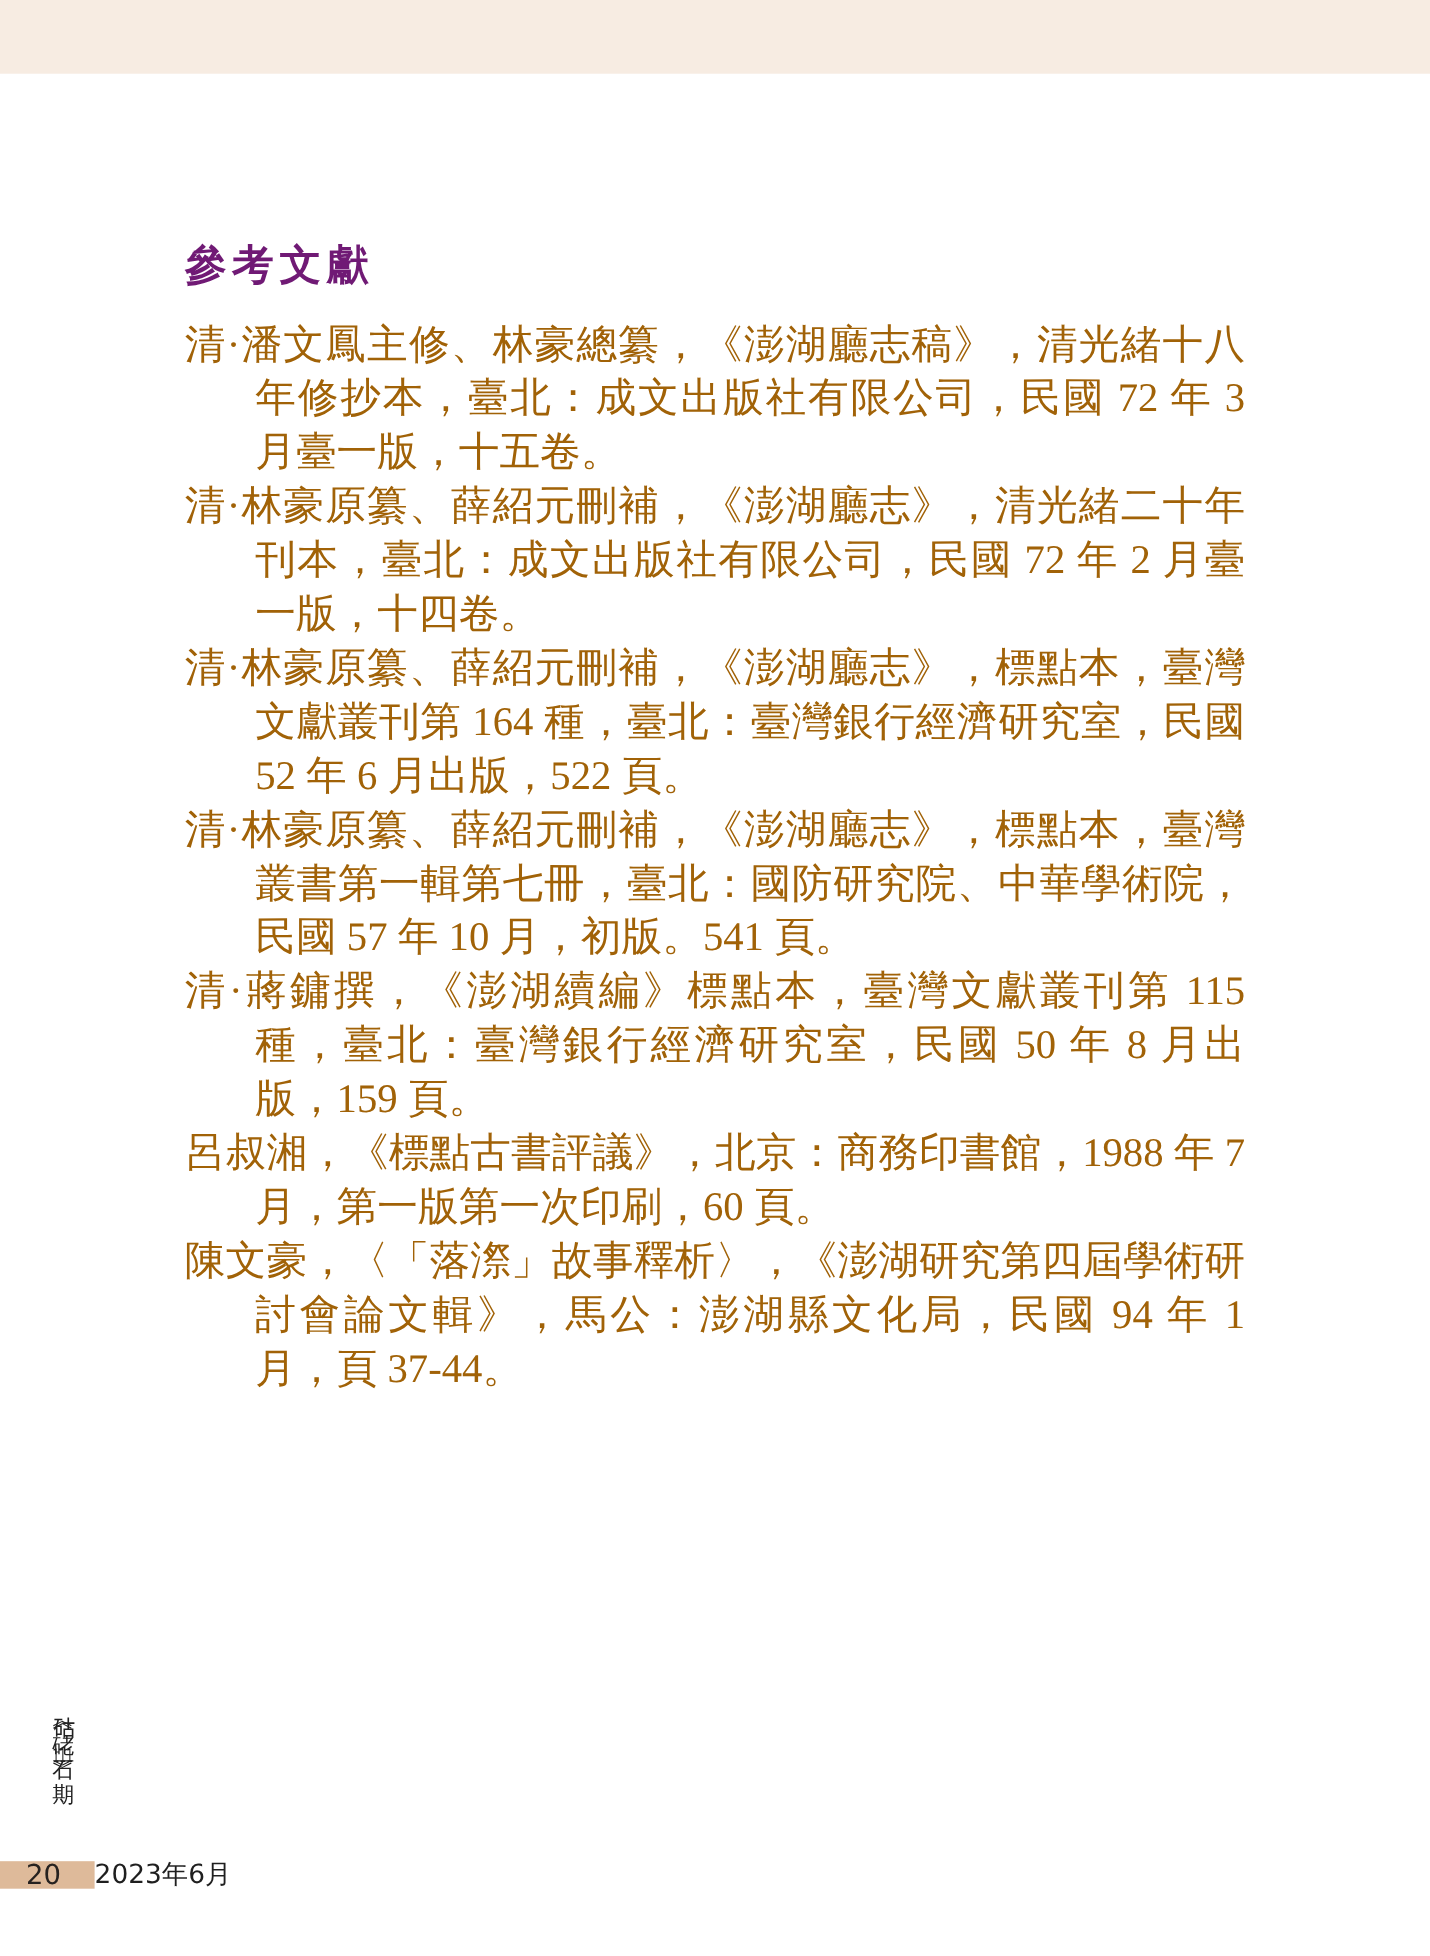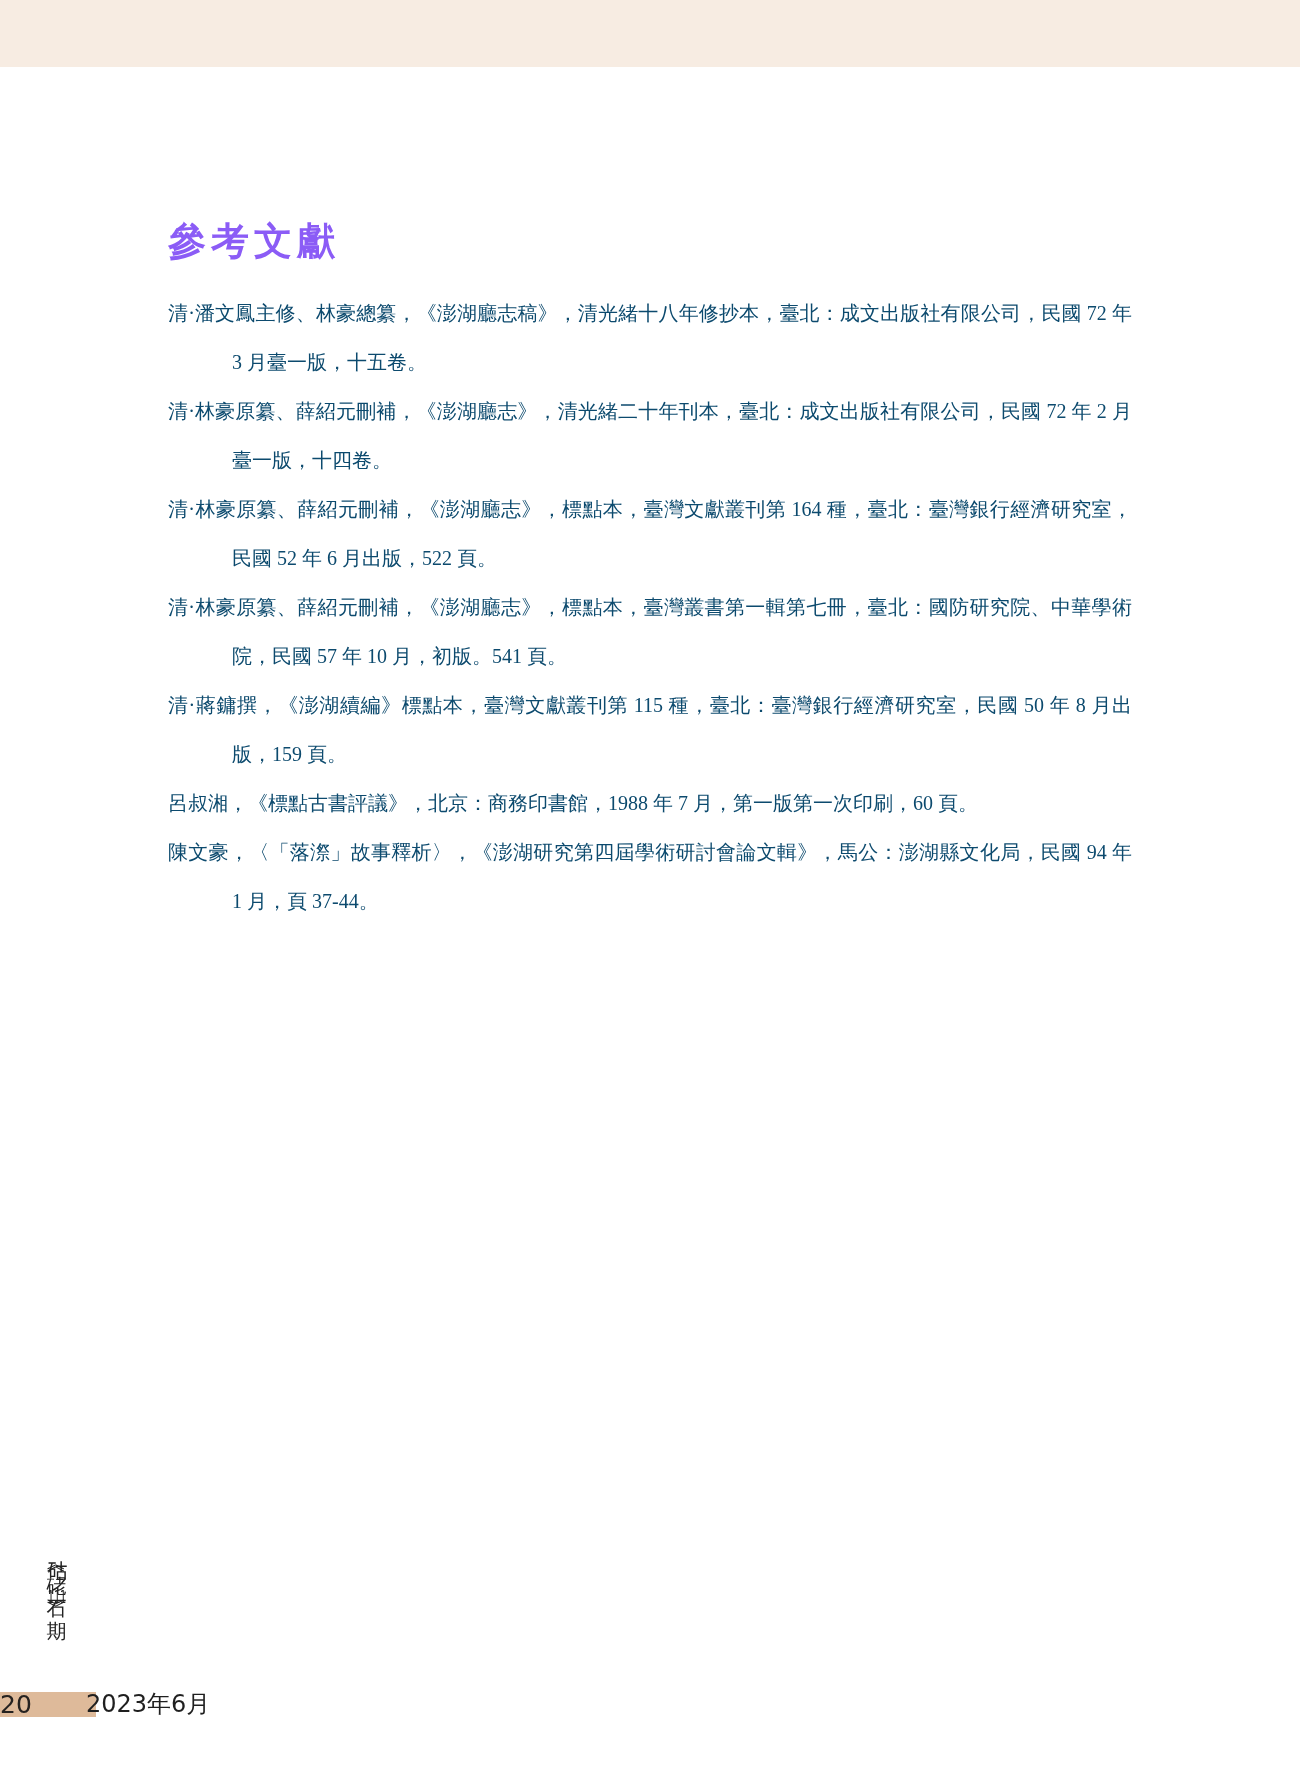--- a/index.html
+++ b/index.html
@@ -22,30 +22,30 @@
     left: 168px;
     top: 216px;
     width: 964px;
   }
   .doc-title {
     margin: 0 0 22px 0;
     font-family: "DejaVu Sans", sans-serif;
     font-weight: bold;
     font-size: 38px;
     letter-spacing: 5px;
-    color: #8b5cf6;
+    color: #701a75;
   }
   .ref-list { margin: 0; padding: 0; }
   .ref {
     margin: 0;
     padding-left: 64px;
     text-indent: -64px;
-    font-size: 20px;
+    font-size: 37px;
     line-height: 49px;
-    color: #0c4a6e;
+    color: #a16207;
     text-align: justify;
     font-family: "Liberation Serif", serif;
   }
   .journal-vertical {
     position: absolute;
     left: 44px;
     top: 1558px;
     writing-mode: vertical-rl;
     text-orientation: mixed;
     font-size: 20px;
@@ -56,26 +56,26 @@
   .tcy {
     text-combine-upright: all;
     font-family: "DejaVu Sans", sans-serif;
     font-size: 17px;
     letter-spacing: 0;
   }
   .page-badge {
     position: absolute;
     left: 0;
     top: 1692px;
-    width: 96px;
+    width: 86px;
     height: 25px;
     background: #deba9a;
     display: flex;
     align-items: center;
-    justify-content: flex-start;
+    justify-content: center;
     padding-right: 7px;
     box-sizing: border-box;
   }
   .page-num {
     font-family: "DejaVu Sans", sans-serif;
     font-size: 25px;
     line-height: 25px;
     color: #262220;
   }
   .page-date {

